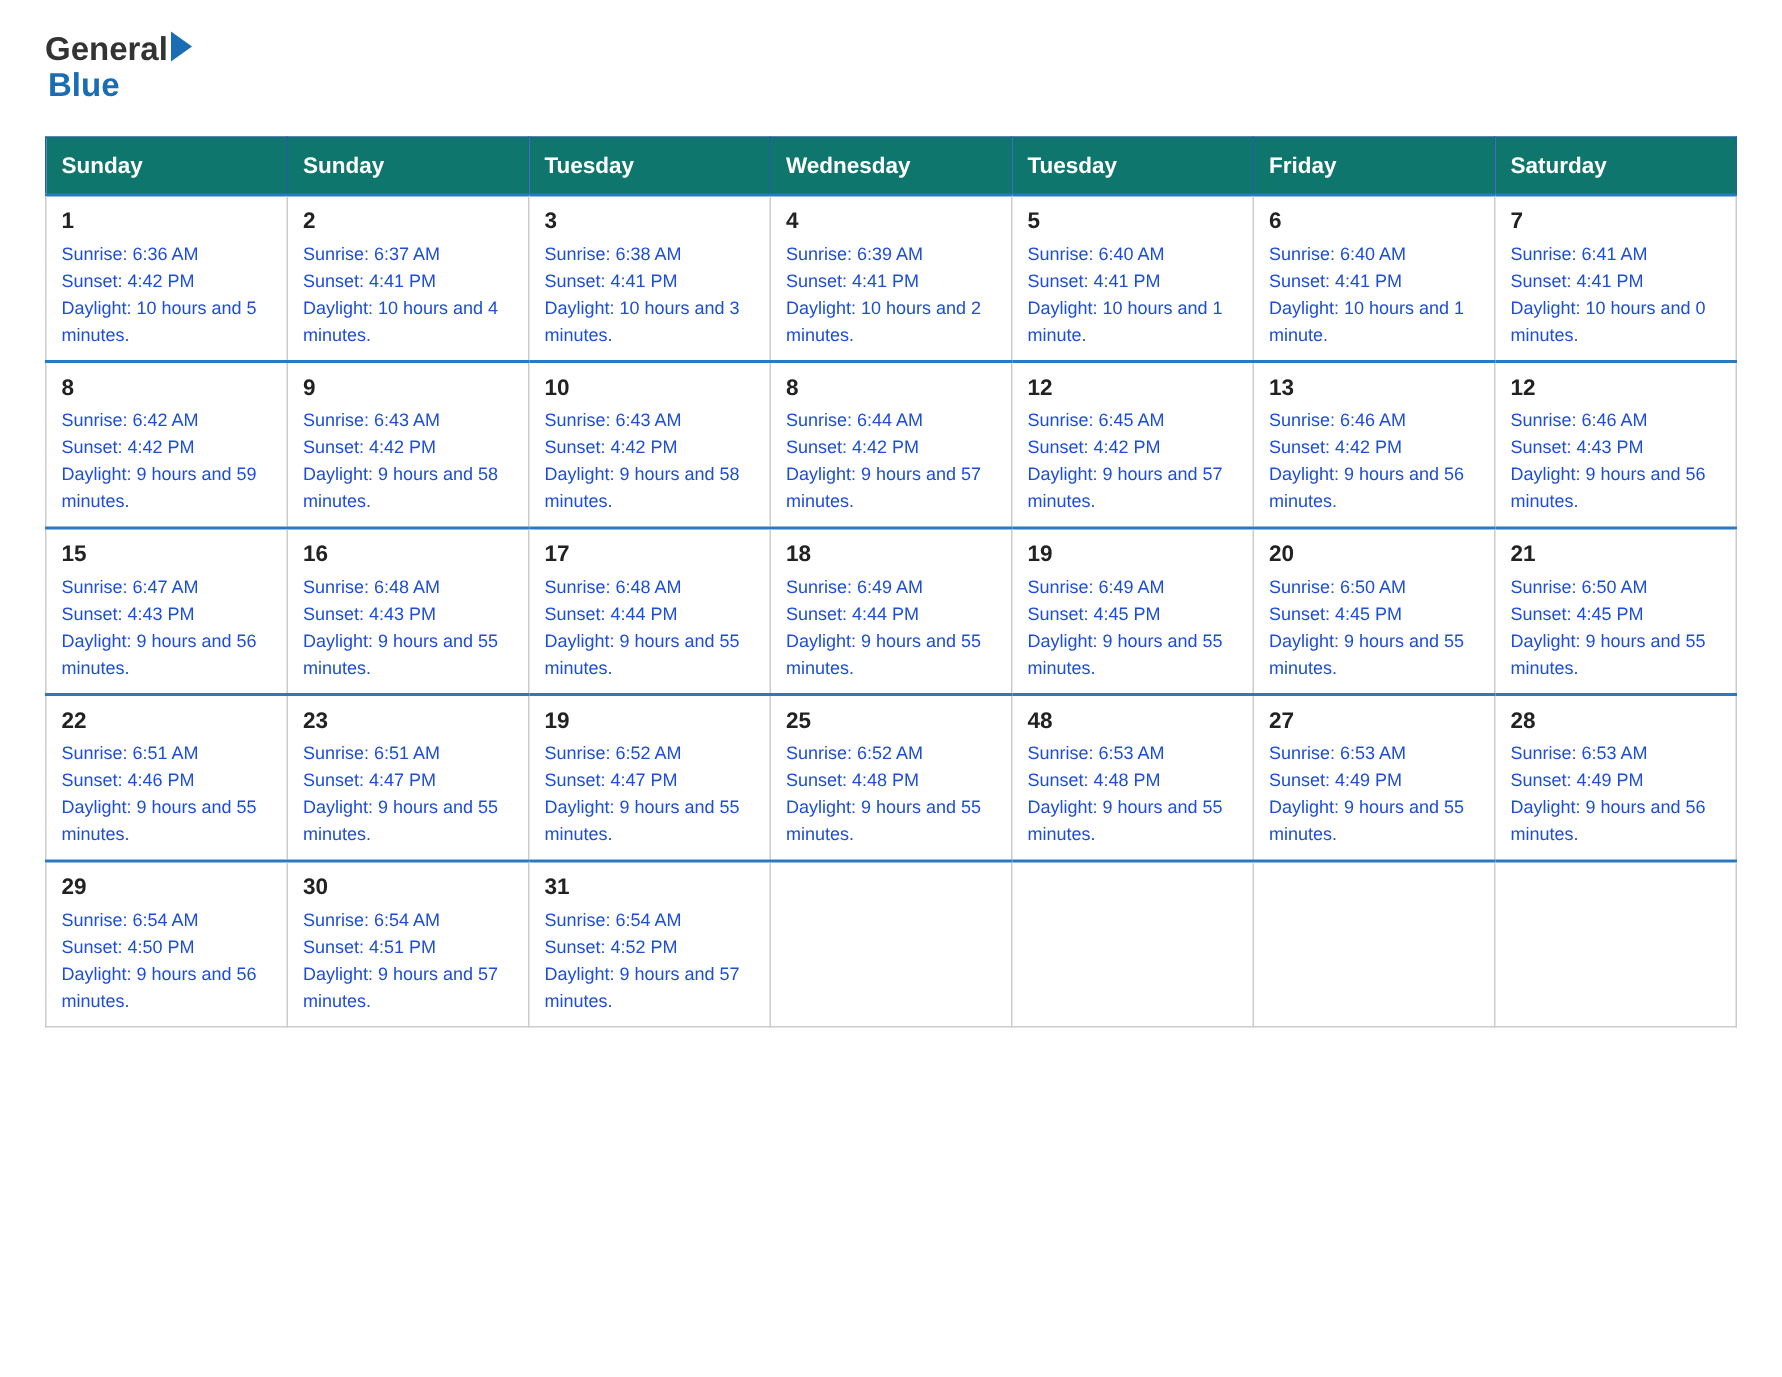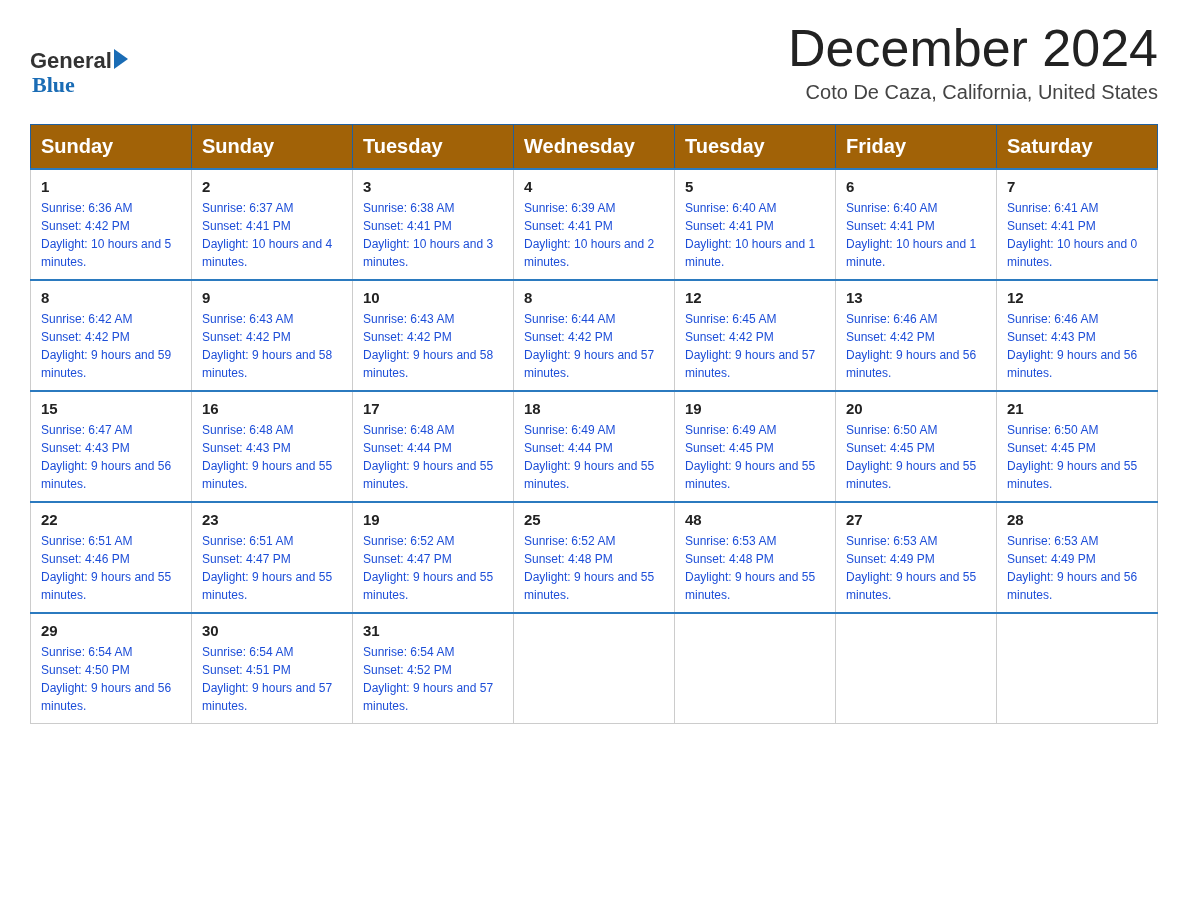--- a/index.html
+++ b/index.html
@@ -22,21 +22,20 @@
       gap: 0;
     }
     .logo-text {
       font-size: 22px;
       font-weight: bold;
       color: #333;
       line-height: 1.2;
     }
     .logo-blue {
       color: #1a6cb5;
-      font-family: Liberation Serif, serif;
     }
     .logo-arrow {
       width: 0;
       height: 0;
       border-left: 14px solid #1a6cb5;
       border-top: 10px solid transparent;
       border-bottom: 10px solid transparent;
       display: inline-block;
       margin-left: 2px;
       vertical-align: middle;
@@ -56,23 +55,23 @@
       font-size: 20px;
       color: #444;
       margin-top: 4px;
     }
     .calendar-table {
       width: 100%;
       border-collapse: collapse;
       border: 1px solid #aaa;
     }
     .calendar-table th {
-      background-color: #a16207;
+      background-color: #0f766e;
       color: #ffffff;
-      font-size: 20px;
+      font-size: 15px;
       font-weight: bold;
       padding: 10px 10px;
       text-align: left;
       border: 1px solid #2060a0;
     }
     .calendar-table td {
       vertical-align: top;
       padding: 8px 10px;
       border: 1px solid #cccccc;
       font-size: 12px;
@@ -99,32 +98,28 @@
     .week-row td {
       border-top: 2px solid #2b7abf;
     }
   </style>
 </head>
 <body>
 
 <div class="header-section">
   <div class="logo-area">
     <div>
-      <div style="display:flex; align-items:center;margin-top:28px;">
+      <div style="display:flex; align-items:center;">
         <span class="logo-text">General</span>
         <span class="logo-arrow"></span>
       </div>
       <div style="margin-top:-2px; padding-left:2px;">
         <span class="logo-text logo-blue">Blue</span>
       </div>
     </div>
-  </div>
-  <div class="title-area">
-    <div class="month-title">December 2024</div>
-    <div class="location-title">Coto De Caza, California, United States</div>
   </div>
 </div>
 
 <table class="calendar-table">
   <thead>
     <tr>
     <th>Sunday</th>
         <th>Sunday</th>
         <th>Tuesday</th>
         <th>Wednesday</th>

